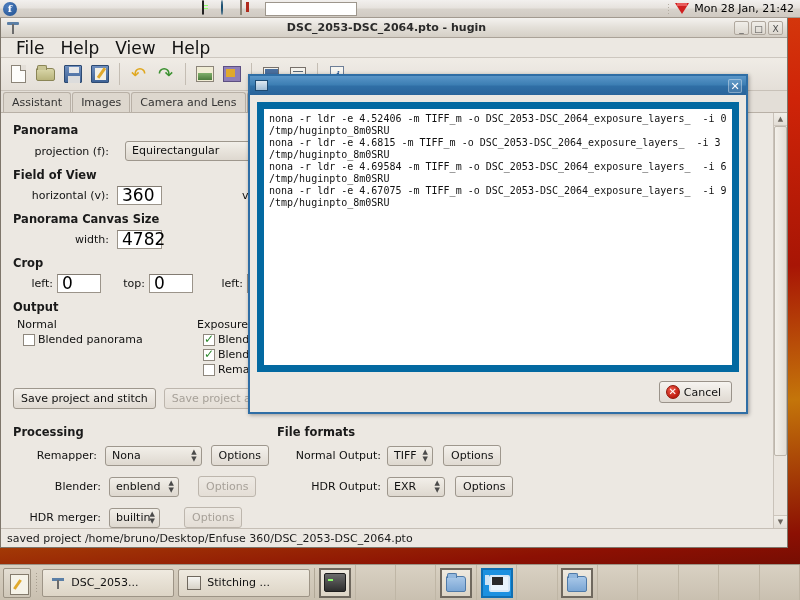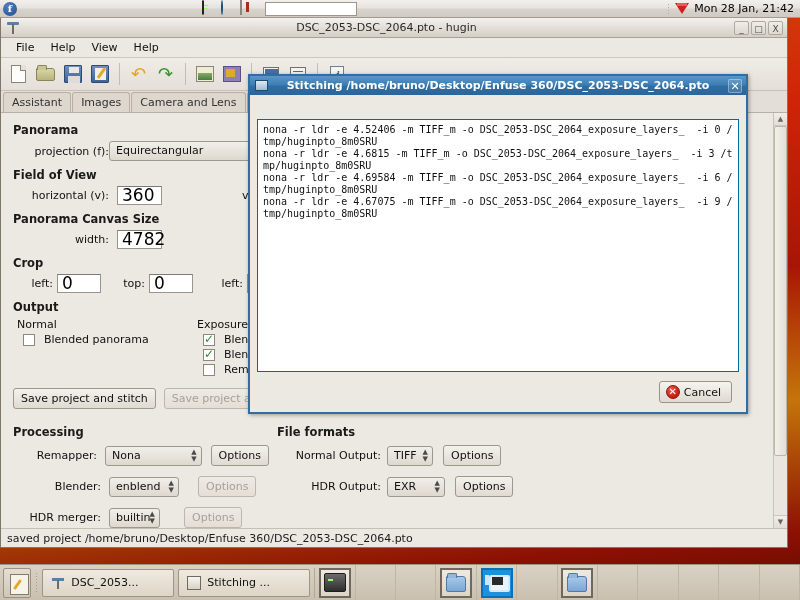--- a/index.html
+++ b/index.html
@@ -106,38 +106,38 @@
   .win-icon-hugin::before{
     content:""; position:absolute; left:2px; top:2px; width:12px; height:3px;
     background:#5b7fa6; border-radius:1px;
   }
   .win-icon-hugin::after{
     content:""; position:absolute; left:7px; top:4px; width:2px; height:10px;
     background:#6c6c6c;
   }
   #hugin-title {
     position: absolute; left: 0; right: 15px; text-align: center;
-    font-weight: normal; font-size: 11px; color: #2a2a2a;
+    font-weight: bold; font-size: 11px; color: #2a2a2a;
     pointer-events: none;
   }
   .win-buttons { margin-left: auto; display: flex; gap: 2px; padding-right: 4px; }
   .win-btn {
     width: 15px; height: 14px;
     font-size: 9px; line-height: 14px; text-align: center;
     color: #4a4a4a;
     background: linear-gradient(180deg,#f0eee9,#ddd8d0);
     border: 1px solid #b0a89e; border-radius: 2px;
   }
 
   #hugin-menubar {
     height: 20px;
     background: #ece8e2;
     border-bottom: 1px solid #cdc7bf;
     display: flex; align-items: center; padding-left: 8px; gap: 2px;
-    font-size: 11px;
+    font-size: 17px;
   }
   .menu-item { padding: 2px 7px; color: #111; }
 
   #hugin-toolbar {
     height: 33px;
     background: linear-gradient(180deg,#f0ece6,#e4dfd8);
     border-bottom: 1px solid #c8c1b8;
     display: flex; align-items: center; gap: 3px; padding-left: 6px;
   }
   .tb-sep { width: 1px; height: 22px; background: #c4bdb3; margin: 0 4px; }
@@ -210,21 +210,21 @@
     height: 19px; line-height: 17px; padding: 0 4px; font-size: 17px; color: #000;
   }
   .combo {
     height: 20px; background: linear-gradient(180deg,#f2efe9,#ded8cf);
     border: 1px solid #9e978d; border-radius: 3px;
     line-height: 18px; padding: 0 18px 0 6px; font-size: 11px; position: relative;
   }
   .combo .arrows {
     position: absolute; right: 4px; top: 2px; font-size: 7px; line-height: 7px; color: #4a4a4a;
   }
-  .chk-row { display: flex; align-items: center; gap: 9px; margin: 2px 0 2px 10px; }
+  .chk-row { display: flex; align-items: center; gap: 3px; margin: 2px 0 2px 10px; }
   .chkbox {
     width: 12px; height: 12px; background: #fff; border: 1px solid #8e877d;
     position: relative; flex: none;
   }
   .chkbox.checked::after {
     content: "✓"; position: absolute; left: 0px; top: -3px;
     font-size: 12px; color: #2d8a2d; font-weight: bold;
   }
   .btn {
     background: linear-gradient(180deg,#f4f1ec,#e0dad2);
@@ -283,22 +283,22 @@
     font-weight: bold; font-size: 11px; color: #ffffff;
   }
   .dlg-close {
     margin-left: auto; margin-right: 4px; width: 14px; height: 14px;
     color: #fff; font-size: 11px; line-height: 14px; text-align: center;
     font-weight: bold;
     background: rgba(255,255,255,0.12); border: 1px solid rgba(255,255,255,0.35);
     border-radius: 2px; z-index: 2;
   }
   #stitch-log {
-    margin: 24px 7px 0 7px; flex: 1;
-    background: #ffffff; border: 1px solid #0369a1;
+    margin: 7px 7px 0 7px; flex: 1;
+    background: #ffffff; border: 7px solid #0369a1;
     padding: 4px 5px; overflow: hidden;
     font-family: "DejaVu Sans Mono", monospace;
     font-size: 10px; line-height: 12px; color: #111;
     white-space: pre-wrap; word-break: break-all;
   }
   #stitch-footer {
     height: 40px; display: flex; align-items: center; justify-content: flex-end;
     padding-right: 14px;
   }
   #cancel-button {
@@ -475,21 +475,21 @@
     <span class="tab">Cro</span>
   </div>
 
   <div id="hugin-body">
     <div id="stitcher-panel">
 
       <div class="sec-title first">Panorama</div>
 
       <div class="field-row">
         <span class="field-label" style="width:96px">projection (f):</span>
-        <span class="combo" style="width:240px;margin-left:0">
+        <span class="combo" style="width:240px;margin-left:16px">
           <span>Equirectangular</span>
           <span class="arrows">▲<br>▼</span>
         </span>
       </div>
 
       <div class="sec-title">Field of View</div>
 
       <div class="field-row">
         <span class="field-label" style="width:96px">horizontal (v):</span>
         <span class="txtbox" style="width:45px;margin-left:8px">360</span>
@@ -608,21 +608,20 @@
   </div>
 
   <div id="hugin-statusbar">
     <span>saved project /home/bruno/Desktop/Enfuse 360/DSC_2053-DSC_2064.pto</span>
   </div>
 </div>
 
 <div id="stitch-dialog">
   <div id="stitch-titlebar">
     <span class="dlg-icon"></span>
-    <span id="stitch-title">Stitching /home/bruno/Desktop/Enfuse 360/DSC_2053-DSC_2064.pto</span>
     <span class="dlg-close">✕</span>
   </div>
   <div id="stitch-log">nona -r ldr -e 4.52406 -m TIFF_m -o DSC_2053-DSC_2064_exposure_layers_  -i 0 /tmp/huginpto_8m0SRU
 nona -r ldr -e 4.6815 -m TIFF_m -o DSC_2053-DSC_2064_exposure_layers_  -i 3 /tmp/huginpto_8m0SRU
 nona -r ldr -e 4.69584 -m TIFF_m -o DSC_2053-DSC_2064_exposure_layers_  -i 6 /tmp/huginpto_8m0SRU
 nona -r ldr -e 4.67075 -m TIFF_m -o DSC_2053-DSC_2064_exposure_layers_  -i 9 /tmp/huginpto_8m0SRU</div>
   <div id="stitch-footer">
     <span id="cancel-button">
       <span class="ic-cancel">✕</span>
       <span>Cancel</span>

